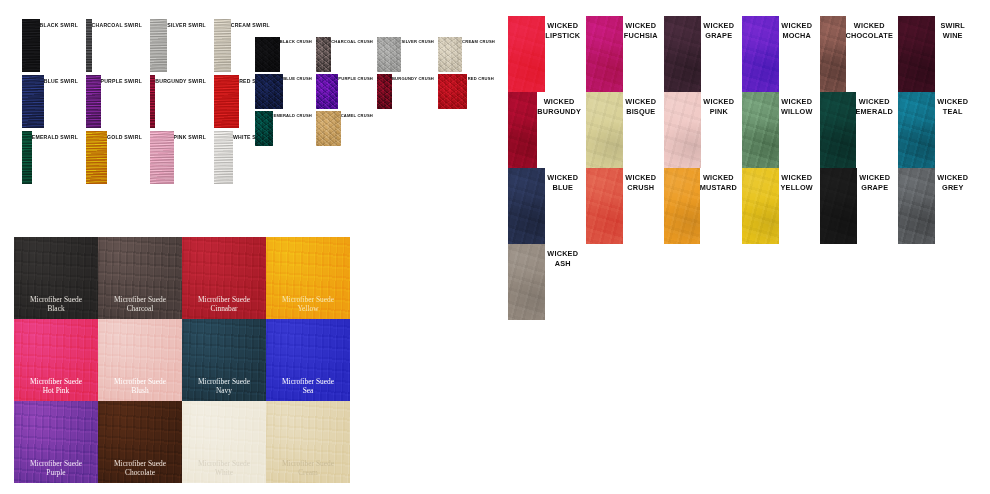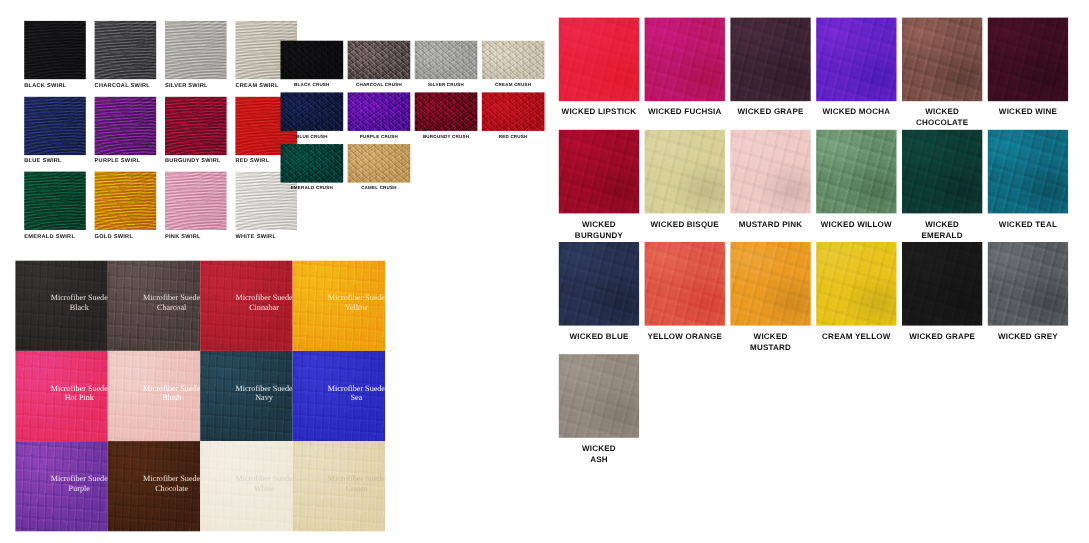--- a/index.html
+++ b/index.html
@@ -4,21 +4,21 @@
 <style>
   html,body{margin:0;padding:0;}
   body{
     width:990px;height:494px;background:#ffffff;
     font-family:"Liberation Sans", sans-serif;
     overflow:hidden;position:relative;
   }
   .panel{position:absolute;}
 
   
-  .cell{position:relative;display:flex;flex-direction:column;align-items:flex-start;}
+  .cell{position:relative;display:flex;flex-direction:row;align-items:flex-start;}
   .sw{position:relative;overflow:hidden;background-size:cover;}
   .sw::after{content:"";position:absolute;inset:0;}
 
   
   #swirl-panel{left:22px;top:19px;width:248px;}
   #swirl-panel .grid{display:grid;grid-template-columns:repeat(4,56px);column-gap:8px;row-gap:3px;}
   #swirl-panel .sw{width:56px;height:53px;}
   #swirl-panel .lbl{
     font-size:5.1px;font-weight:bold;letter-spacing:.25px;color:#111;
     margin-top:2.5px;margin-bottom:3px;white-space:nowrap;line-height:7px;
@@ -272,64 +272,64 @@
         <div class="sw tex-velvet" style="background: rgb(99, 34, 197);"></div>
         <div class="lbl">WICKED MOCHA</div>
       </div>
       <div class="cell">
         <div class="sw tex-velvet" style="background: rgb(122, 80, 72);"></div>
         <div class="lbl">WICKED
 CHOCOLATE</div>
       </div>
       <div class="cell">
         <div class="sw tex-velvet" style="background: rgb(61, 14, 32);"></div>
-        <div class="lbl">WICKED WINE</div>
+        <div class="lbl">SWIRL WINE</div>
       </div>
       <div class="cell">
         <div class="sw tex-velvet" style="background: rgb(156, 10, 40);"></div>
         <div class="lbl">WICKED
 BURGUNDY</div>
       </div>
       <div class="cell">
         <div class="sw tex-velvet lighttex" style="background: rgb(216, 208, 150);"></div>
         <div class="lbl">WICKED BISQUE</div>
       </div>
       <div class="cell">
         <div class="sw tex-velvet lighttex" style="background: rgb(240, 201, 197);"></div>
-        <div class="lbl">MUSTARD PINK</div>
+        <div class="lbl">WICKED PINK</div>
       </div>
       <div class="cell">
         <div class="sw tex-velvet" style="background: rgb(100, 140, 104);"></div>
         <div class="lbl">WICKED WILLOW</div>
       </div>
       <div class="cell">
         <div class="sw tex-velvet" style="background: rgb(13, 59, 51);"></div>
         <div class="lbl">WICKED
 EMERALD</div>
       </div>
       <div class="cell">
         <div class="sw tex-velvet" style="background: rgb(16, 105, 127);"></div>
         <div class="lbl">WICKED TEAL</div>
       </div>
       <div class="cell">
         <div class="sw tex-velvet" style="background: rgb(38, 48, 79);"></div>
         <div class="lbl">WICKED BLUE</div>
       </div>
       <div class="cell">
         <div class="sw tex-velvet" style="background: rgb(221, 85, 68);"></div>
-        <div class="lbl">YELLOW ORANGE</div>
+        <div class="lbl">WICKED CRUSH</div>
       </div>
       <div class="cell">
         <div class="sw tex-velvet lighttex" style="background: rgb(236, 155, 34);"></div>
         <div class="lbl">WICKED
 MUSTARD</div>
       </div>
       <div class="cell">
         <div class="sw tex-velvet lighttex" style="background: rgb(232, 195, 26);"></div>
-        <div class="lbl">CREAM YELLOW</div>
+        <div class="lbl">WICKED YELLOW</div>
       </div>
       <div class="cell">
         <div class="sw tex-velvet" style="background: rgb(24, 24, 24);"></div>
         <div class="lbl">WICKED GRAPE</div>
       </div>
       <div class="cell">
         <div class="sw tex-velvet" style="background: rgb(89, 92, 95);"></div>
         <div class="lbl">WICKED GREY</div>
       </div>
       <div class="cell">

